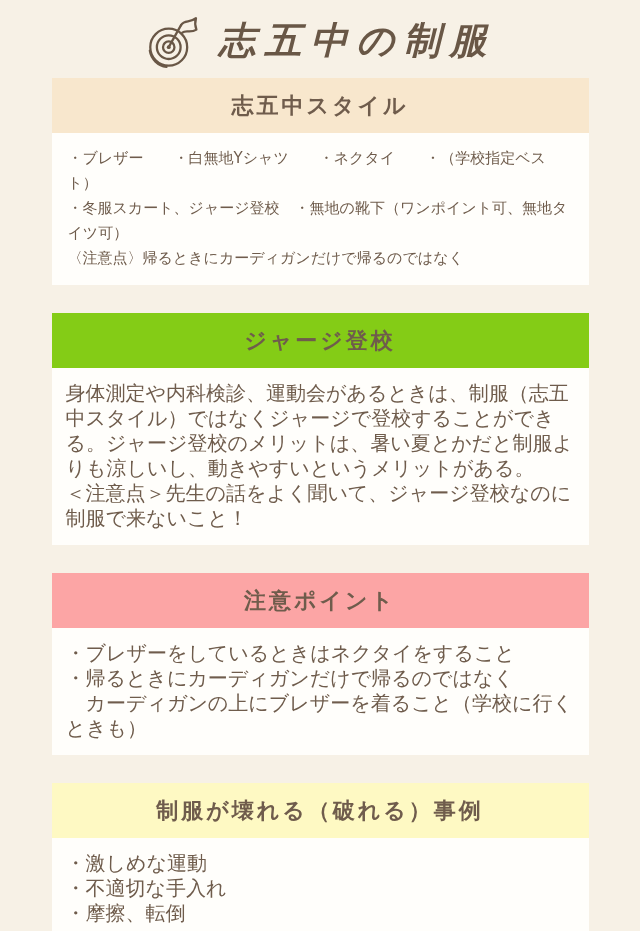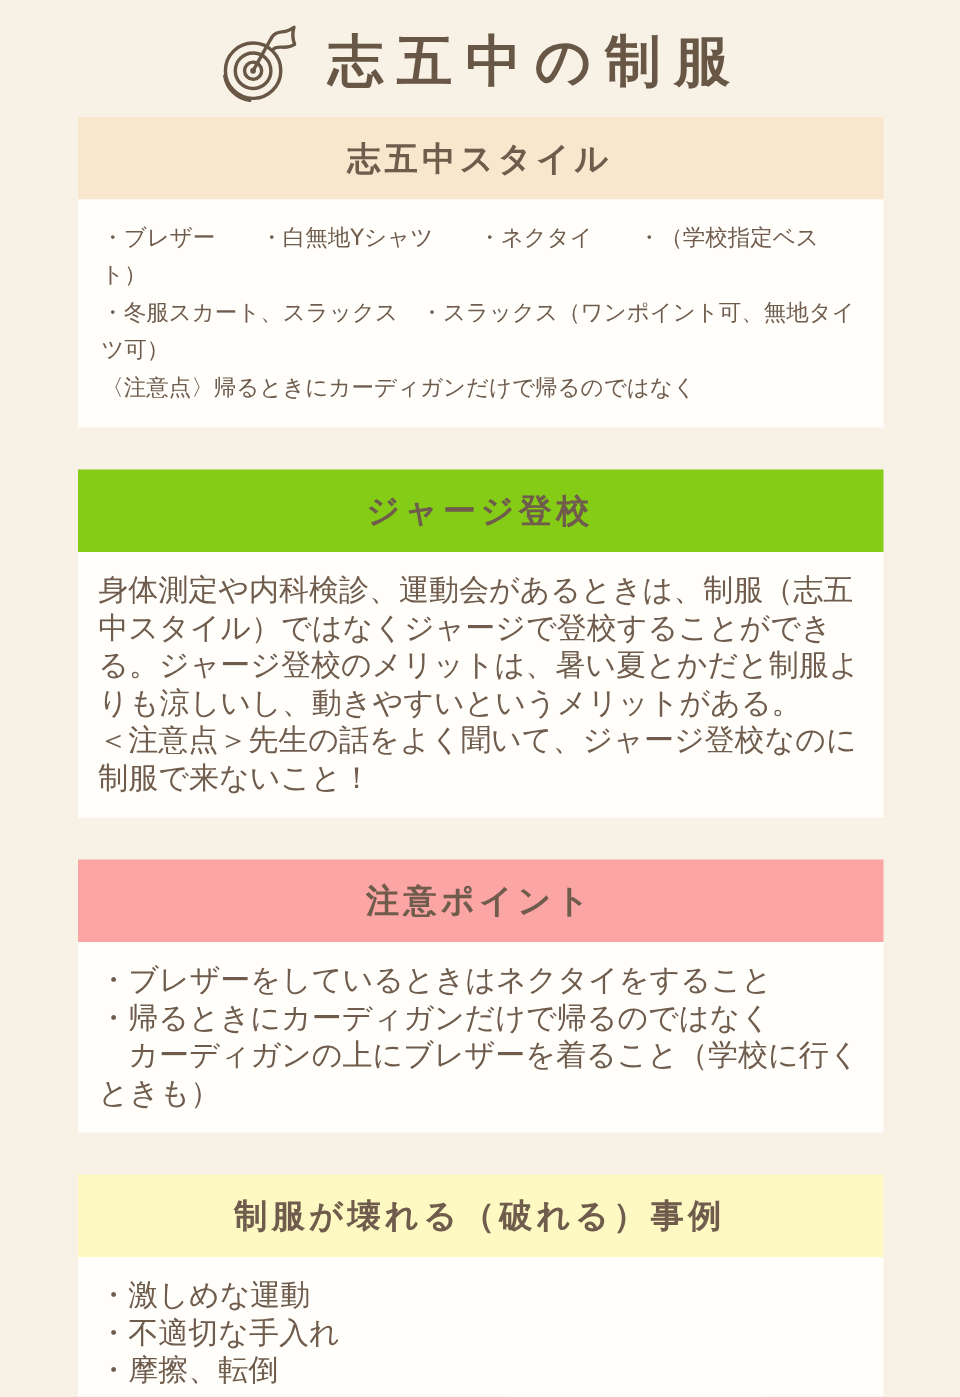--- a/index.html
+++ b/index.html
@@ -24,20 +24,21 @@
     height: 70px;
   }
   .title-icon { display: inline-flex; }
   .page-title {
     margin: 0;
     font-size: 37px;
     font-weight: bold;
     letter-spacing: 9px;
     color: #695746;
     white-space: nowrap;
+    font-style: italic;
   }
 
   
   .card {
     width: 537px;
     margin: 28px auto 0;
   }
   .card.first { margin-top: 8px; }
   .card-header {
     height: 55px;
@@ -81,21 +82,21 @@
     </span>
     <h1 class="page-title">志五中の制服</h1>
   </header>
 
   <section class="card first">
     <div class="card-header" style="background-color: rgb(248, 231, 205);">
       <h2 class="section-title">志五中スタイル</h2>
     </div>
     <div class="card-body small">
       <p>・ブレザー　　・白無地Yシャツ　　・ネクタイ　　・（学校指定ベスト）</p>
-      <p>・冬服スカート、スラックス　・スラックス（ワンポイント可、無地タイツ可）</p>
+      <p>・冬服スカート、ジャージ登校　・無地の靴下（ワンポイント可、無地タイツ可）</p>
       <p>〈注意点〉帰るときにカーディガンだけで帰るのではなく</p>
     </div>
   </section>
 
   <section class="card">
     <div class="card-header" style="background-color: #84cc16;">
       <h2 class="section-title">ジャージ登校</h2>
     </div>
     <div class="card-body">
       <p>身体測定や内科検診、運動会があるときは、制服（志五中スタイル）ではなくジャージで登校することができる。ジャージ登校のメリットは、暑い夏とかだと制服よりも涼しいし、動きやすいというメリットがある。</p>

